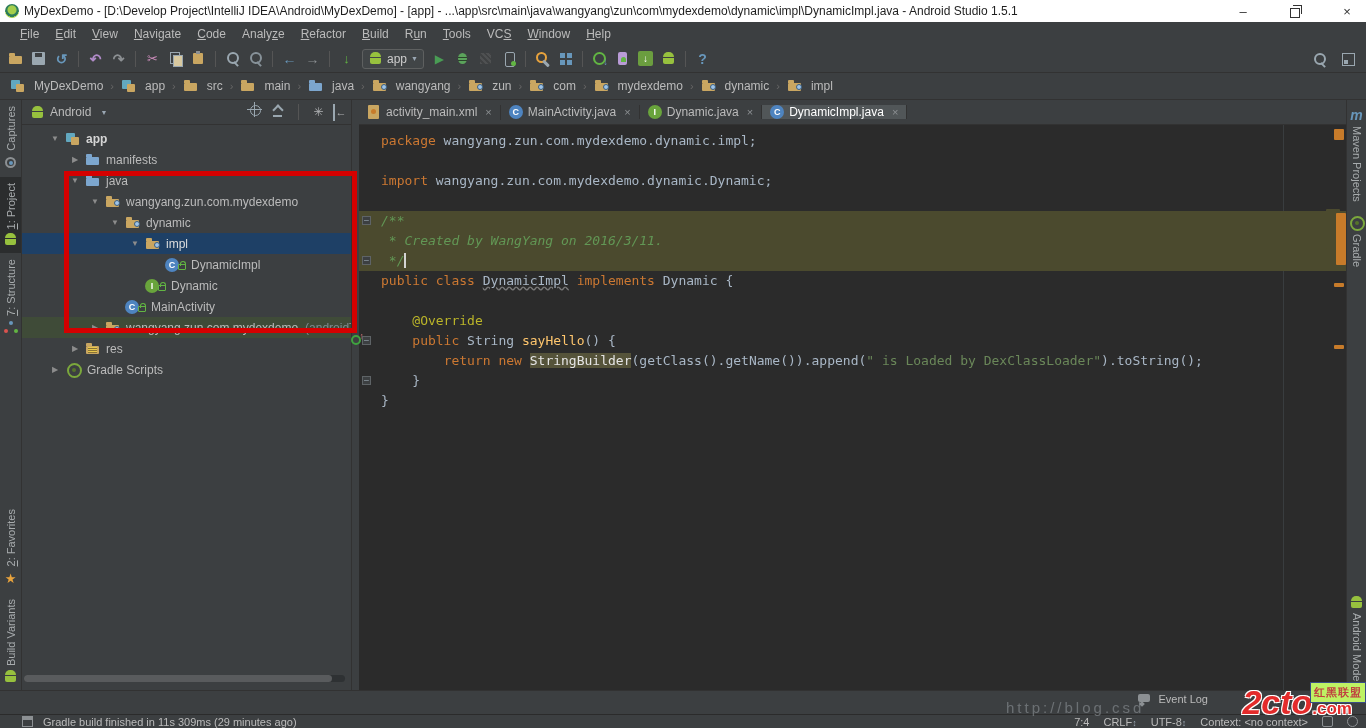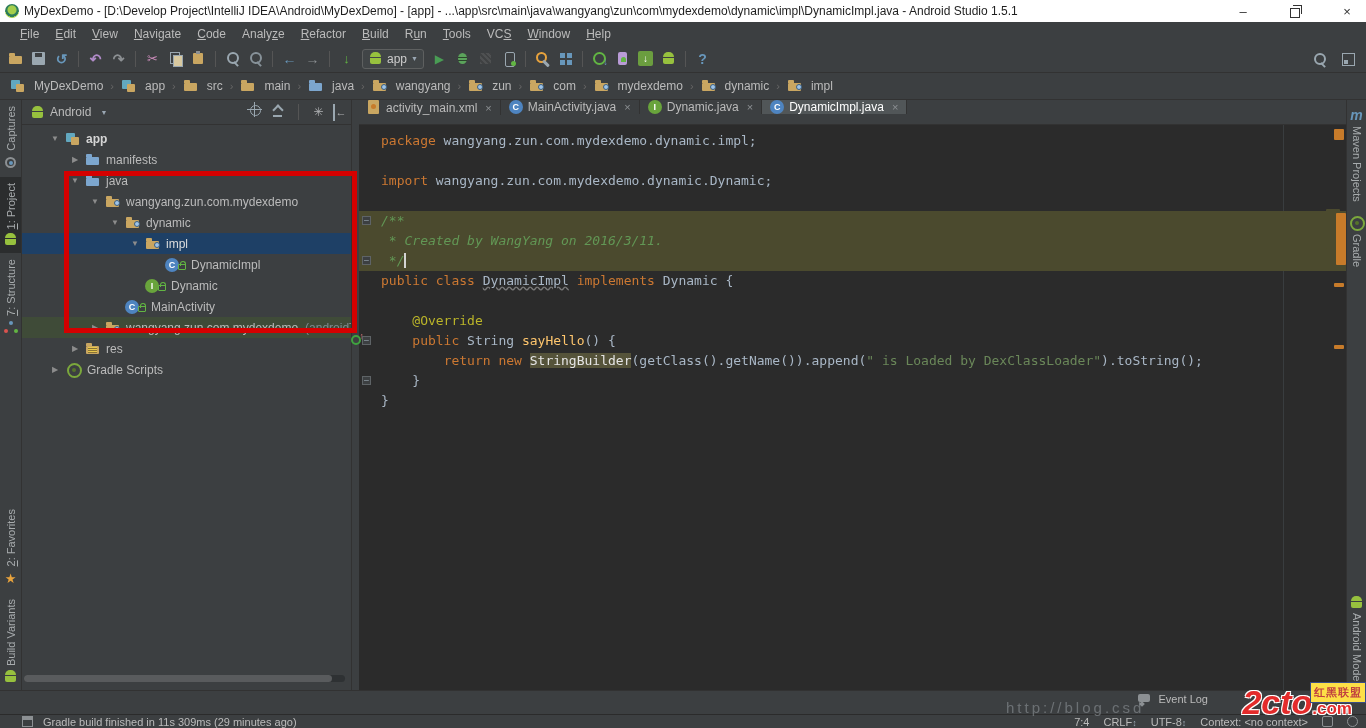--- a/index.html
+++ b/index.html
@@ -139,21 +139,21 @@
   .trow.testhl{background:#3F4B38}
   .trow .suffix{color:#7F8B91;margin-left:4px}
   .trow .tl{margin-left:2px}
   .trow.bold .tl{font-weight:bold;color:#D5D5D5}
   .hscroll{position:absolute;left:2px;right:6px;bottom:8px;height:7px;background:#2E3133;border-radius:4px}
   .hscroll::before{content:"";position:absolute;left:0;top:0;bottom:0;width:96%;background:#595B5D;border-radius:4px}
   .splitter{width:8px;background:#3C3F41;border-left:1px solid #323232;flex:0 0 auto}
 
   
   .editor-zone{flex:1;display:flex;flex-direction:column;min-width:0}
-  .tabs{height:25px;display:flex;align-items:flex-start;background:#3C3F41;border-bottom:1px solid #323232}
+  .tabs{height:25px;display:flex;align-items:center;background:#3C3F41;border-bottom:1px solid #323232}
   .tab{display:flex;align-items:center;gap:5px;padding:0 8px;border-right:1px solid #323232;color:#BBBBBB}
   .tab.active{background:#515658;color:#FFFFFF}
   .tab .x{color:#8C9093;font-size:11px;margin-left:3px}
   .code{flex:1;background:#2B2B2B;position:relative;font-family:"DejaVu Sans Mono","Liberation Mono",monospace;font-size:13px;line-height:20px;padding-top:6px;overflow:hidden}
   .guide{position:absolute;left:924px;top:0;bottom:0;width:1px;background:#393D3F}
   .cl{height:20px;white-space:pre;padding-left:22px;position:relative;z-index:1;color:#A9B7C6}
   .cl.sel{background:#4B4A2E}
   .fold-mark{position:absolute;left:3px;top:5px;width:9px;height:9px;border:1px solid #5E6366;background:#3C3F41;color:#9AA7B3;font-size:8px;line-height:7px;text-align:center;z-index:2}
   .tok-k{color:#CC7832}
   .tok-p{color:#A9B7C6}
@@ -190,21 +190,21 @@
 
   
   .redbox{position:absolute;left:64px;top:171px;width:293px;height:162px;border:5px solid #D40000;z-index:6;pointer-events:none}
   .gutter-marker{position:absolute;left:350px;top:331px;z-index:7;width:14px;height:14px}
   .gutter-marker::before{content:"";position:absolute;left:1px;top:4px;width:6px;height:6px;border:2px solid #3FA33F;border-radius:50%}
   .gutter-marker::after{content:"↑";position:absolute;right:0;top:0;font-size:9px;color:#C87070}
   .wm{position:absolute;right:0;bottom:2px;width:320px;height:44px;z-index:20;pointer-events:none}
   .wm-url{position:absolute;left:-40px;bottom:10px;font-size:15px;letter-spacing:3px;color:#9BA1A6;opacity:.5;white-space:nowrap}
   .wm-logo{position:absolute;right:14px;bottom:2px;font-size:34px;line-height:30px;font-weight:bold;font-style:italic;color:#E32B2B;text-shadow:1px 1px 0 #FFF,-1px -1px 0 #FFF,1px -1px 0 #FFF,-1px 1px 0 #FFF}
   .wm-logo .tld{font-size:17px;font-style:normal}
-  .wm-badge{position:absolute;right:0;top:0;background:#fde047;border:1px solid #3A4C86;color:#C04040;font-size:11px;font-weight:bold;padding:2px 3px;letter-spacing:1px;white-space:nowrap}
+  .wm-badge{position:absolute;right:0;top:0;background:#bef264;border:1px solid #3A4C86;color:#C04040;font-size:11px;font-weight:bold;padding:2px 3px;letter-spacing:1px;white-space:nowrap}
 </style>
 </head>
 <body>
 
 <div class="titlebar">
   <span class="as-logo"></span>
   <span class="title-text">MyDexDemo - [D:\Develop Project\IntelliJ IDEA\Android\MyDexDemo] - [app] - ...\app\src\main\java\wangyang\zun\com\mydexdemo\dynamic\impl\DynamicImpl.java - Android Studio 1.5.1</span>
   <span class="wctrls">
     <span class="wbtn">–</span>
     <span class="wbtn restore"></span>

